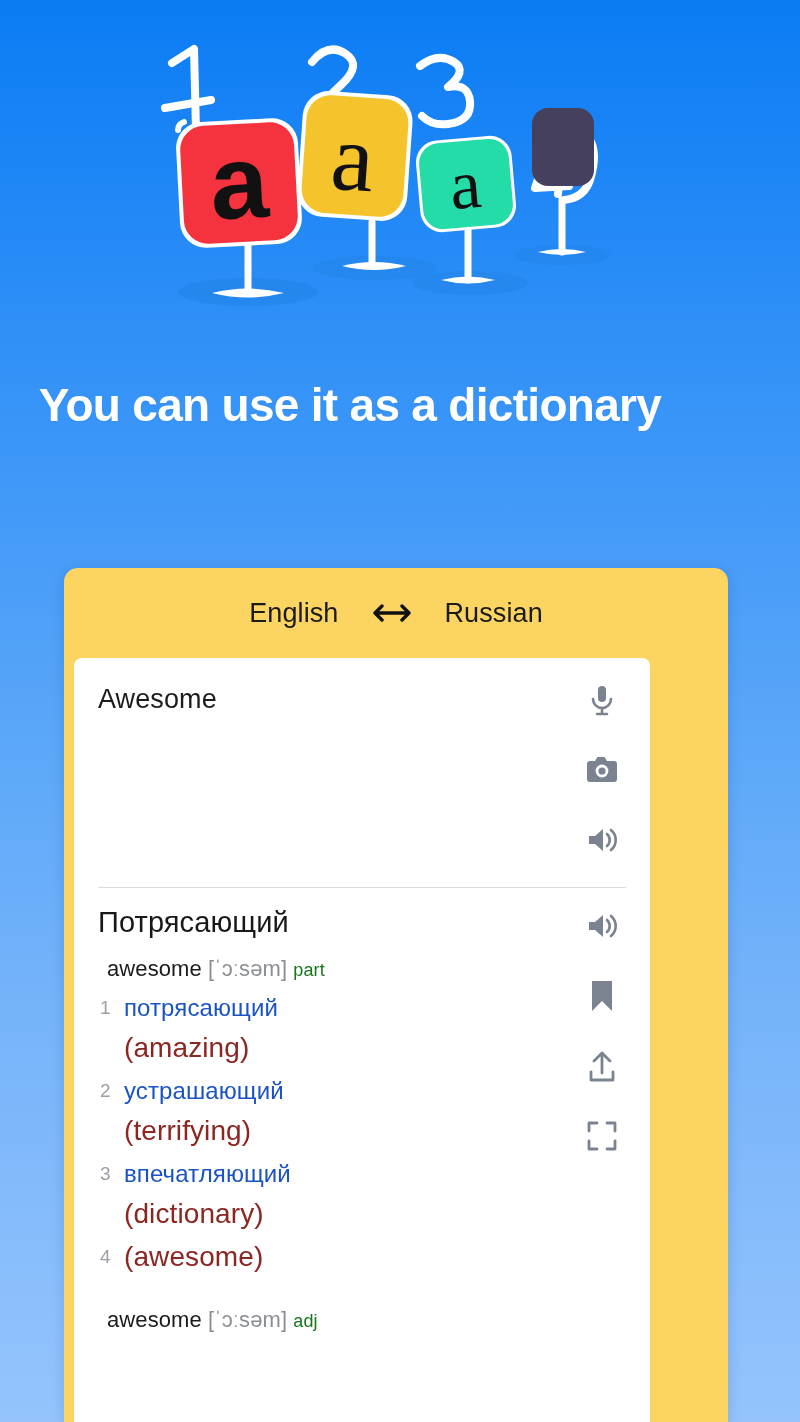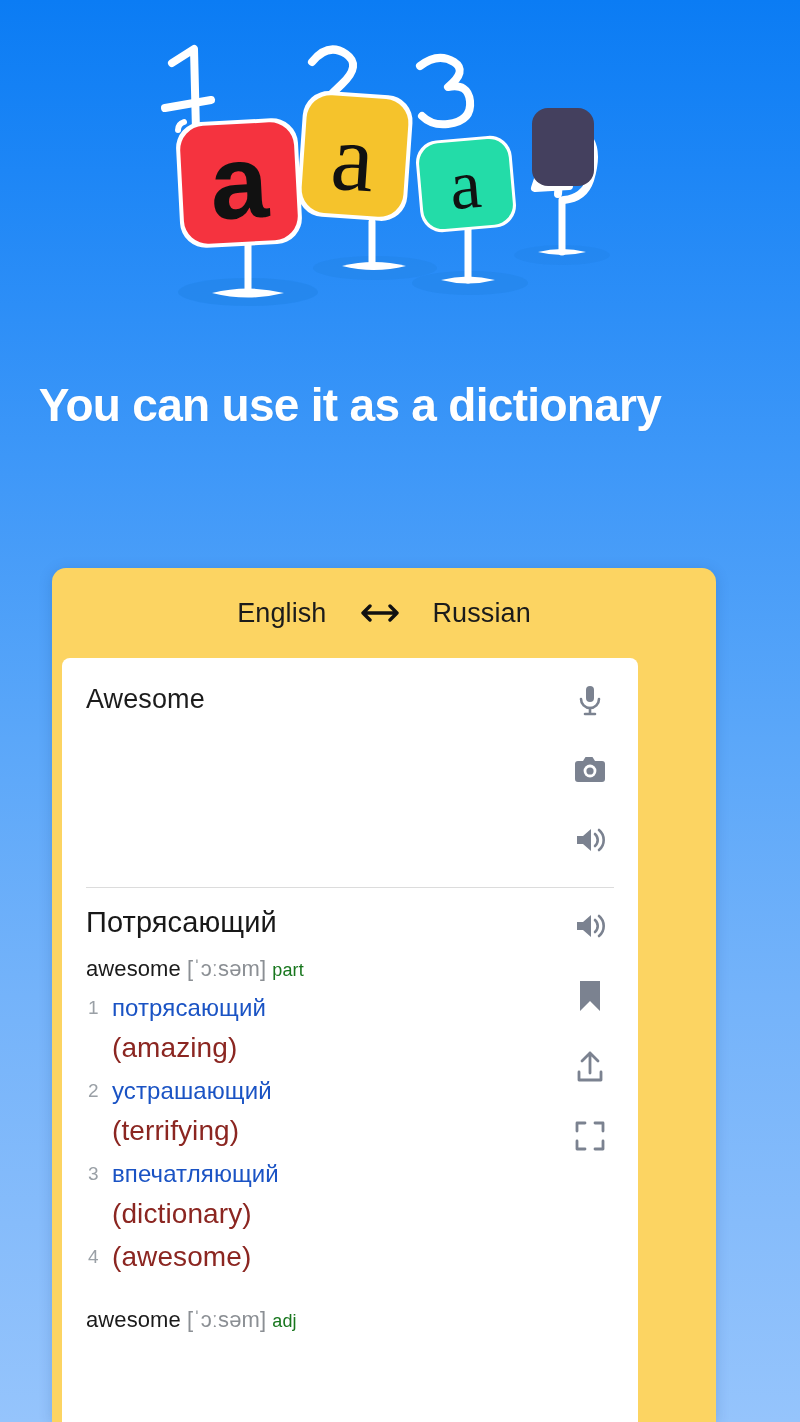--- a/index.html
+++ b/index.html
@@ -41,21 +41,21 @@
     font-size: 46px;
     font-weight: bold;
     line-height: 1.45;
     letter-spacing: -0.7px;
     text-shadow: 0 1px 2px rgba(0,0,0,0.05);
   }
 
   
   .app-card {
     position: absolute;
-    left: 52px;
+    left: 64px;
     top: 568px;
     width: 664px;
     height: 854px;
     background: #fcd462;
     border-radius: 14px 14px 0 0;
     box-shadow: 0 2px 14px rgba(10,50,110,0.18);
     overflow: hidden;
   }
 
   .lang-bar {
@@ -120,20 +120,21 @@
     letter-spacing: 0.1px;
     margin-bottom: 17px;
   }
 
   .entry { margin-bottom: 4px; }
   .entry-head {
     font-size: 22px;
     color: #1b1b1b;
     letter-spacing: 0.1px;
     white-space: nowrap;
+    margin-left: 9px;
   }
   .entry-head .ipa {
     color: #8b8f94;
   }
   .entry-head .pos {
     color: #17761d;
     font-size: 18px;
     letter-spacing: 0.1px;
   }
 

